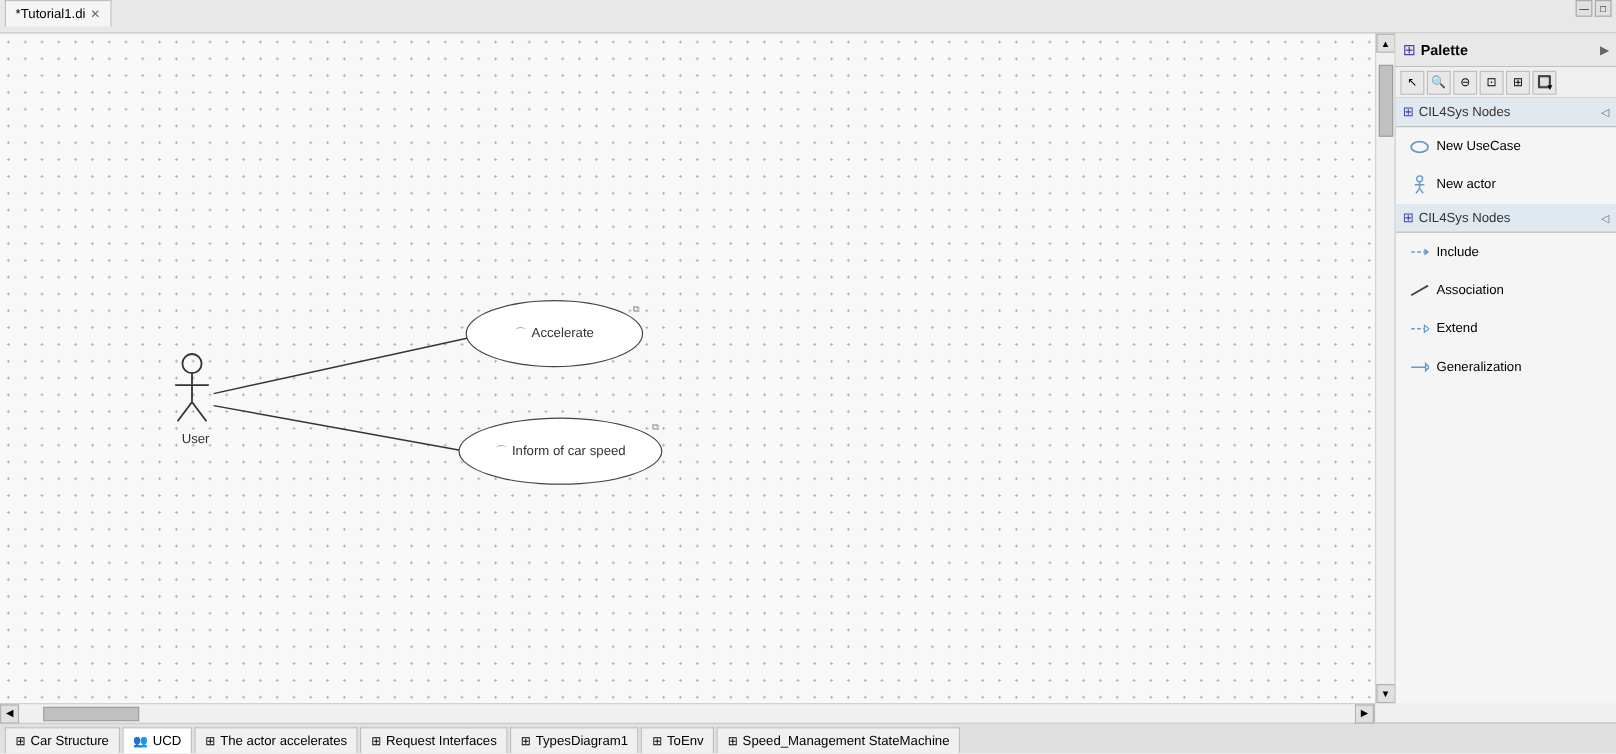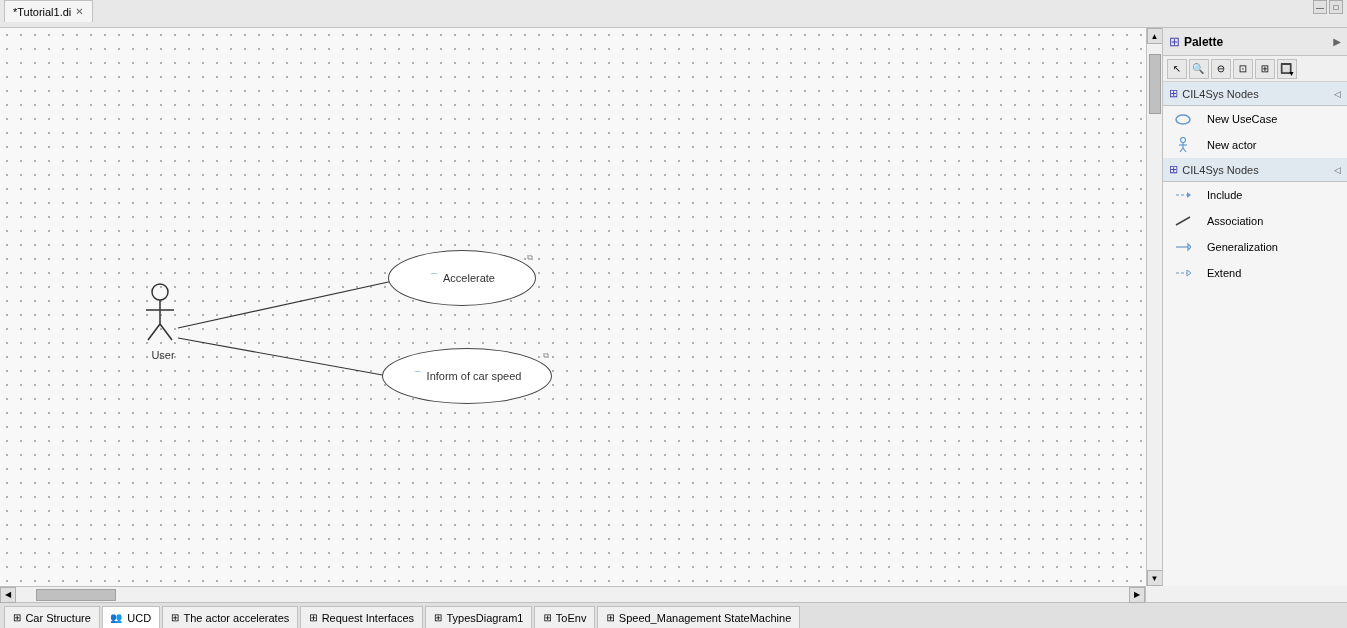--- a/index.html
+++ b/index.html
@@ -58,21 +58,21 @@
     }
 
     .palette-section-header {
       display: flex; align-items: center; padding: 3px 6px; background: #e0e8f0;
       border-bottom: 1px solid #c0c0c0; cursor: pointer; height: 24px; gap: 4px;
     }
     .palette-section-title { font-size: 11px; font-weight: normal; color: #333; flex: 1; }
     .section-expand { font-size: 9px; color: #666; }
 
     .palette-item {
-      display: flex; align-items: center; padding: 4px 12px; cursor: pointer; gap: 16px;
+      display: flex; align-items: center; padding: 16px 12px; cursor: pointer; gap: 6px;
       height: 26px;
     }
     .palette-item-icon { width: 16px; height: 16px; display: flex; align-items: center; justify-content: center; }
     .palette-item-label { font-size: 11px; color: #000; }
 
     
     .diagram-element { position: absolute; }
     .use-case-ellipse {
       position: absolute;
       background: white;
@@ -135,21 +135,21 @@
     <div style="flex:1; display:flex;">
       <div class="canvas-area">
 
         <svg class="diagram-svg">
 
           <line x1="178" y1="300" x2="393" y2="253" stroke="#333" stroke-width="1.2"></line>
 
           <line x1="178" y1="310" x2="388" y2="348" stroke="#333" stroke-width="1.2"></line>
         </svg>
 
-        <div class="diagram-element" style="left:138px; top:254px; width:50px;">
+        <div class="diagram-element" style="left:138px; top:265px; width:50px;">
           <svg width="44" height="62" viewBox="0 0 44 62">
 
             <circle cx="22" cy="10" r="8" fill="none" stroke="#333" stroke-width="1.5"></circle>
 
             <line x1="22" y1="18" x2="22" y2="42" stroke="#333" stroke-width="1.5"></line>
 
             <line x1="8" y1="28" x2="36" y2="28" stroke="#333" stroke-width="1.5"></line>
 
             <line x1="22" y1="42" x2="10" y2="58" stroke="#333" stroke-width="1.5"></line>
 
@@ -247,35 +247,35 @@
             <svg width="16" height="10" viewBox="0 0 16 10">
               <line x1="1" y1="9" x2="15" y2="1" stroke="#444" stroke-width="1.5"></line>
             </svg>
           </div>
           <span class="palette-item-label">Association</span>
         </div>
 
         <div class="palette-item">
           <div class="palette-item-icon">
             <svg width="16" height="10" viewBox="0 0 16 10">
+              <line x1="1" y1="5" x2="12" y2="5" stroke="#6699cc" stroke-width="1.2" stroke-dasharray="3,2"></line>
+              <polygon points="12,2 16,5 12,8" fill="none" stroke="#6699cc" stroke-width="1"></polygon>
+            </svg>
+          </div>
+          <span class="palette-item-label">Extend</span>
+        </div>
+
+        <div class="palette-item">
+          <div class="palette-item-icon">
+            <svg width="16" height="10" viewBox="0 0 16 10">
               <line x1="1" y1="5" x2="13" y2="5" stroke="#6699cc" stroke-width="1.2"></line>
               <polygon points="13,2 16,5 13,8" fill="none" stroke="#6699cc" stroke-width="1.2"></polygon>
             </svg>
           </div>
           <span class="palette-item-label">Generalization</span>
-        </div>
-
-        <div class="palette-item">
-          <div class="palette-item-icon">
-            <svg width="16" height="10" viewBox="0 0 16 10">
-              <line x1="1" y1="5" x2="12" y2="5" stroke="#6699cc" stroke-width="1.2" stroke-dasharray="3,2"></line>
-              <polygon points="12,2 16,5 12,8" fill="none" stroke="#6699cc" stroke-width="1"></polygon>
-            </svg>
-          </div>
-          <span class="palette-item-label">Extend</span>
         </div>
 
       </div>
     </div>
 
     <div class="scroll-h" style="border-right: 1px solid #c0c0c0; width: calc(100% - 185px - 16px);">
       <div class="scroll-h-btn">◀</div>
       <div class="scroll-h-track">
         <div class="scroll-h-thumb"></div>
       </div>

